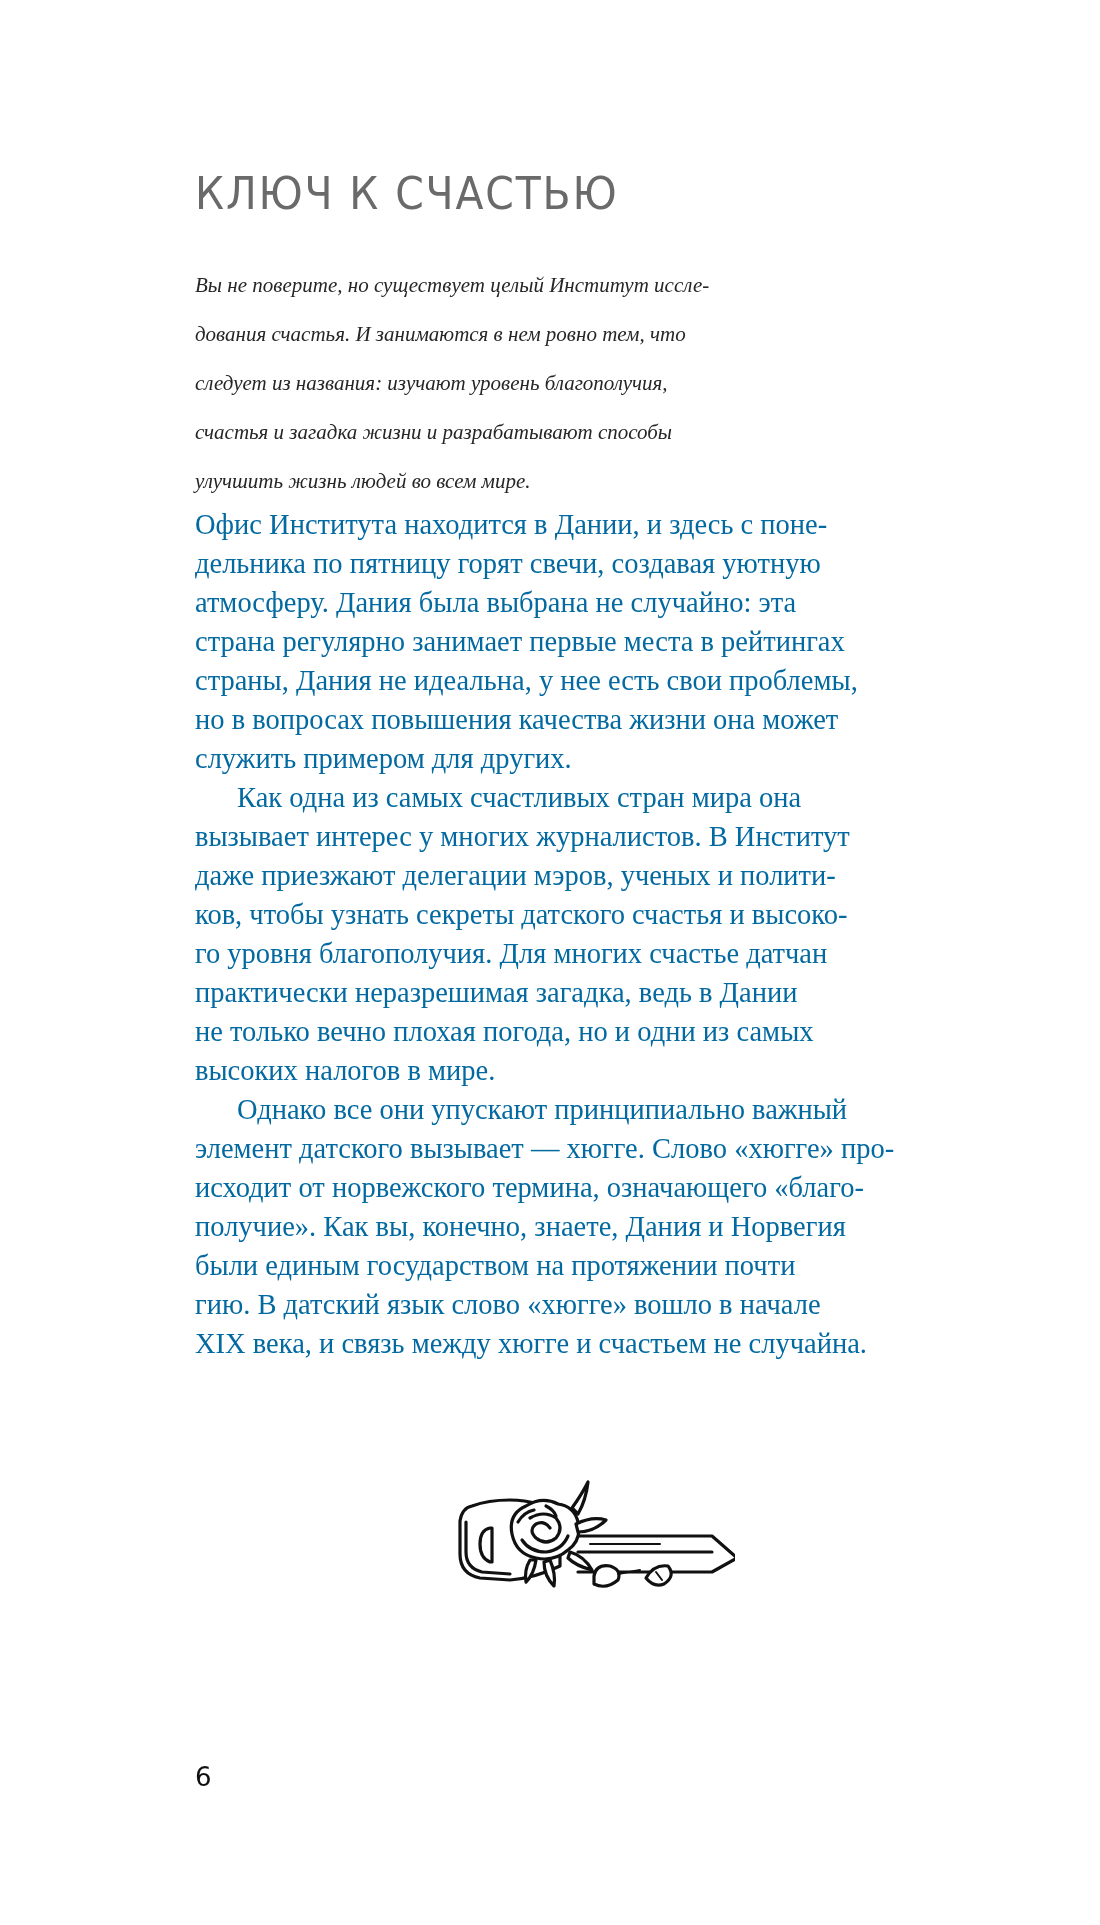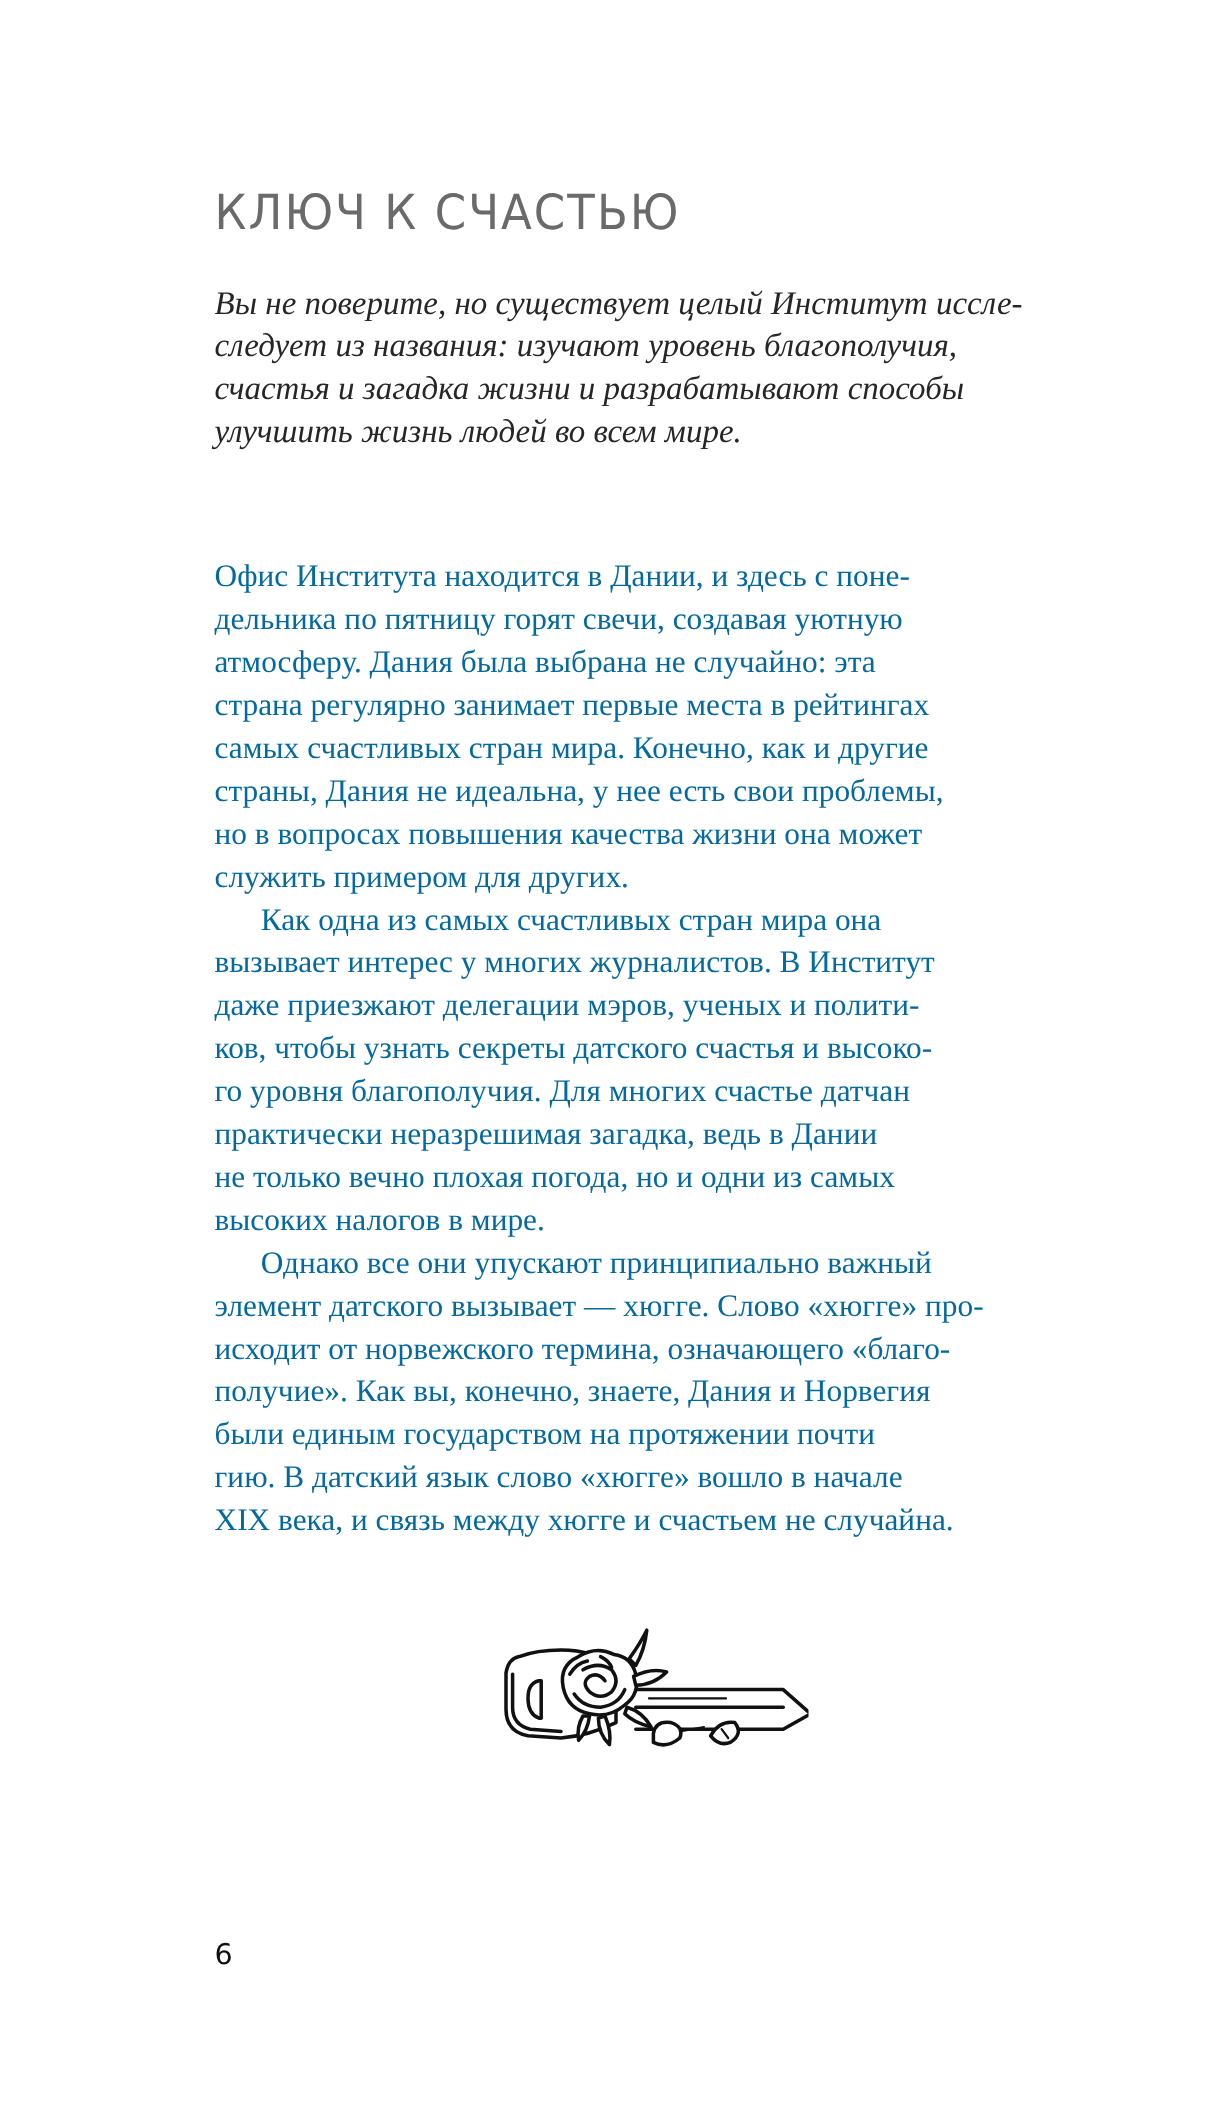--- a/index.html
+++ b/index.html
@@ -11,21 +11,21 @@
     font-size: 44px; letter-spacing: 2px; color: #6a6a6a;
     white-space: nowrap; transform: scaleX(0.93); transform-origin: left top;
   }
   .block { position: absolute; left: 195px; width: 740px; }
   .line {
     display: block; height: 39px; line-height: 39px;
     white-space: nowrap; color: #1e1e1e;
   }
   .lead .line {
     font-family: "Liberation Serif", serif; font-style: italic;
-    font-size: 30px; color: #262626;
+    font-size: 21px; color: #262626; margin-top: 10px;
   }
   .body .line {
     font-family: "Liberation Serif", serif;
     font-size: 28.5px; color: #0369a1;
   }
   .indent { padding-left: 42px; }
   .page-number {
     position: absolute; left: 195px; top: 1762px;
     font-family: "DejaVu Sans", sans-serif; font-size: 26px; color: #111;
   }
@@ -33,32 +33,32 @@
 </style>
 </head>
 <body>
 
 <div class="page">
 
   <h1 class="heading" style="margin:0;">КЛЮЧ К СЧАСТЬЮ</h1>
 
   <div class="block lead" style="top:256px;">
     <span class="line">Вы не поверите, но существует целый Институт иссле-</span>
+    <span class="line">дования счастья. И занимаются в нем ровно тем, что</span>
     <span class="line">следует из названия: изучают уровень благополучия,</span>
     <span class="line">счастья и загадка жизни и разрабатывают способы</span>
     <span class="line">улучшить жизнь людей во всем мире.</span>
   </div>
 
   <div class="block body" style="top:505px;">
     <div>
       <span class="line">Офис Института находится в Дании, и здесь с поне-</span>
       <span class="line">дельника по пятницу горят свечи, создавая уютную</span>
       <span class="line">атмосферу. Дания была выбрана не случайно: эта</span>
       <span class="line">страна регулярно занимает первые места в рейтингах</span>
-      <span class="line">самых счастливых стран мира. Конечно, как и другие</span>
       <span class="line">страны, Дания не идеальна, у нее есть свои проблемы,</span>
       <span class="line">но в вопросах повышения качества жизни она может</span>
       <span class="line">служить примером для других.</span>
     </div>
     <div>
       <span class="line indent">Как одна из самых счастливых стран мира она</span>
       <span class="line">вызывает интерес у многих журналистов. В Институт</span>
       <span class="line">даже приезжают делегации мэров, ученых и полити-</span>
       <span class="line">ков, чтобы узнать секреты датского счастья и высоко-</span>
       <span class="line">го уровня благополучия. Для многих счастье датчан</span>

